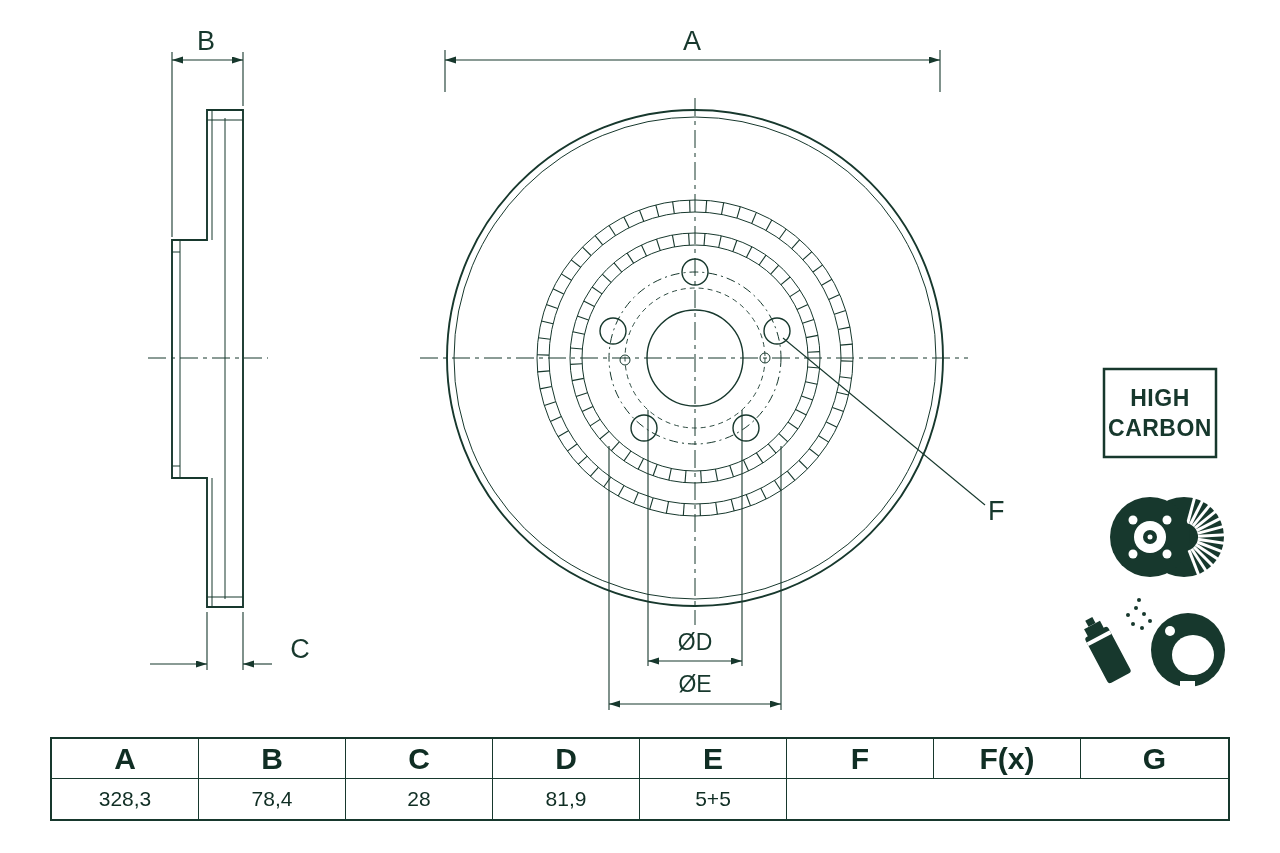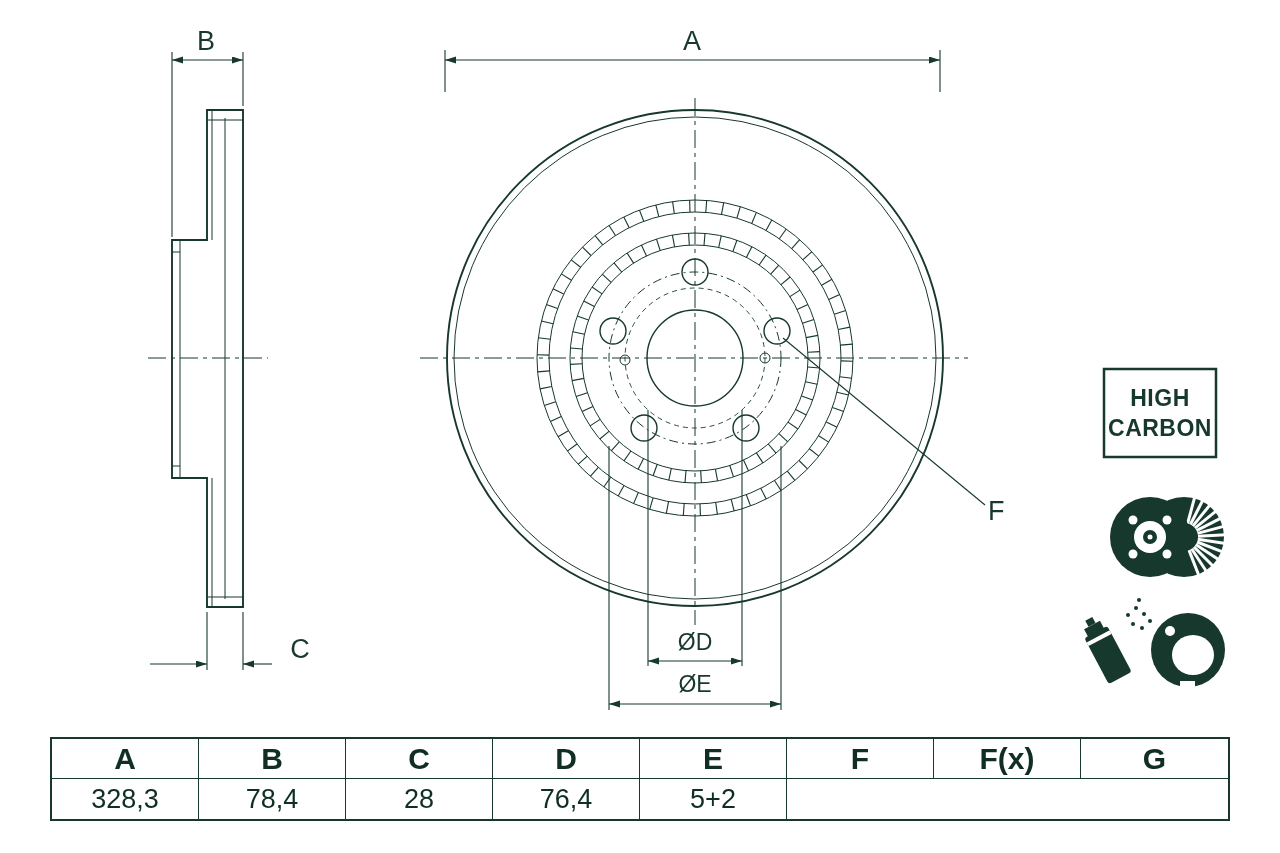--- a/index.html
+++ b/index.html
@@ -22,21 +22,21 @@
   #outer-ticks line,#inner-ticks line{stroke:var(--ink);stroke-width:1.1;}
   #vent-stripes line{stroke:#fff;stroke-width:3;}
 
   .spec-table{position:absolute;left:50px;top:737px;width:1180px;
               border:2px solid var(--ink);box-sizing:border-box;}
   .trow{display:grid;grid-template-columns:repeat(8,1fr);}
   .cell{height:40px;display:flex;align-items:center;justify-content:center;
         border-right:1.5px solid var(--ink);box-sizing:border-box;color:#102e24;}
   .cell:last-child{border-right:none;}
   .trow.head .cell{border-bottom:1.5px solid var(--ink);font-weight:bold;font-size:30px;}
-  .trow.vals .cell{font-size:27px;}
+  .trow.vals .cell{font-size:21px;}
 </style>
 </head>
 <body>
 
 <div class="page">
 
   <svg width="1280" height="730" viewBox="0 0 1280 730">
     <defs>
       <marker id="arr" orient="auto-start-reverse" markerUnits="userSpaceOnUse" markerWidth="12" markerHeight="8" refX="11" refY="3.5">
         <path d="M0,0 L11,3.5 L0,7 Z" style="fill:var(--ink)"></path>
@@ -301,19 +301,19 @@
       <div class="cell">D</div>
       <div class="cell">E</div>
       <div class="cell">F</div>
       <div class="cell">F(x)</div>
       <div class="cell">G</div>
     </div>
     <div class="trow vals">
       <div class="cell">328,3</div>
       <div class="cell">78,4</div>
       <div class="cell">28</div>
-      <div class="cell">76,4</div>
-      <div class="cell">5+2</div>
+      <div class="cell">81,9</div>
+      <div class="cell">5+5</div>
       <div class="cell"></div>
     </div>
   </div>
 
 </div>
 
 </body></html>

